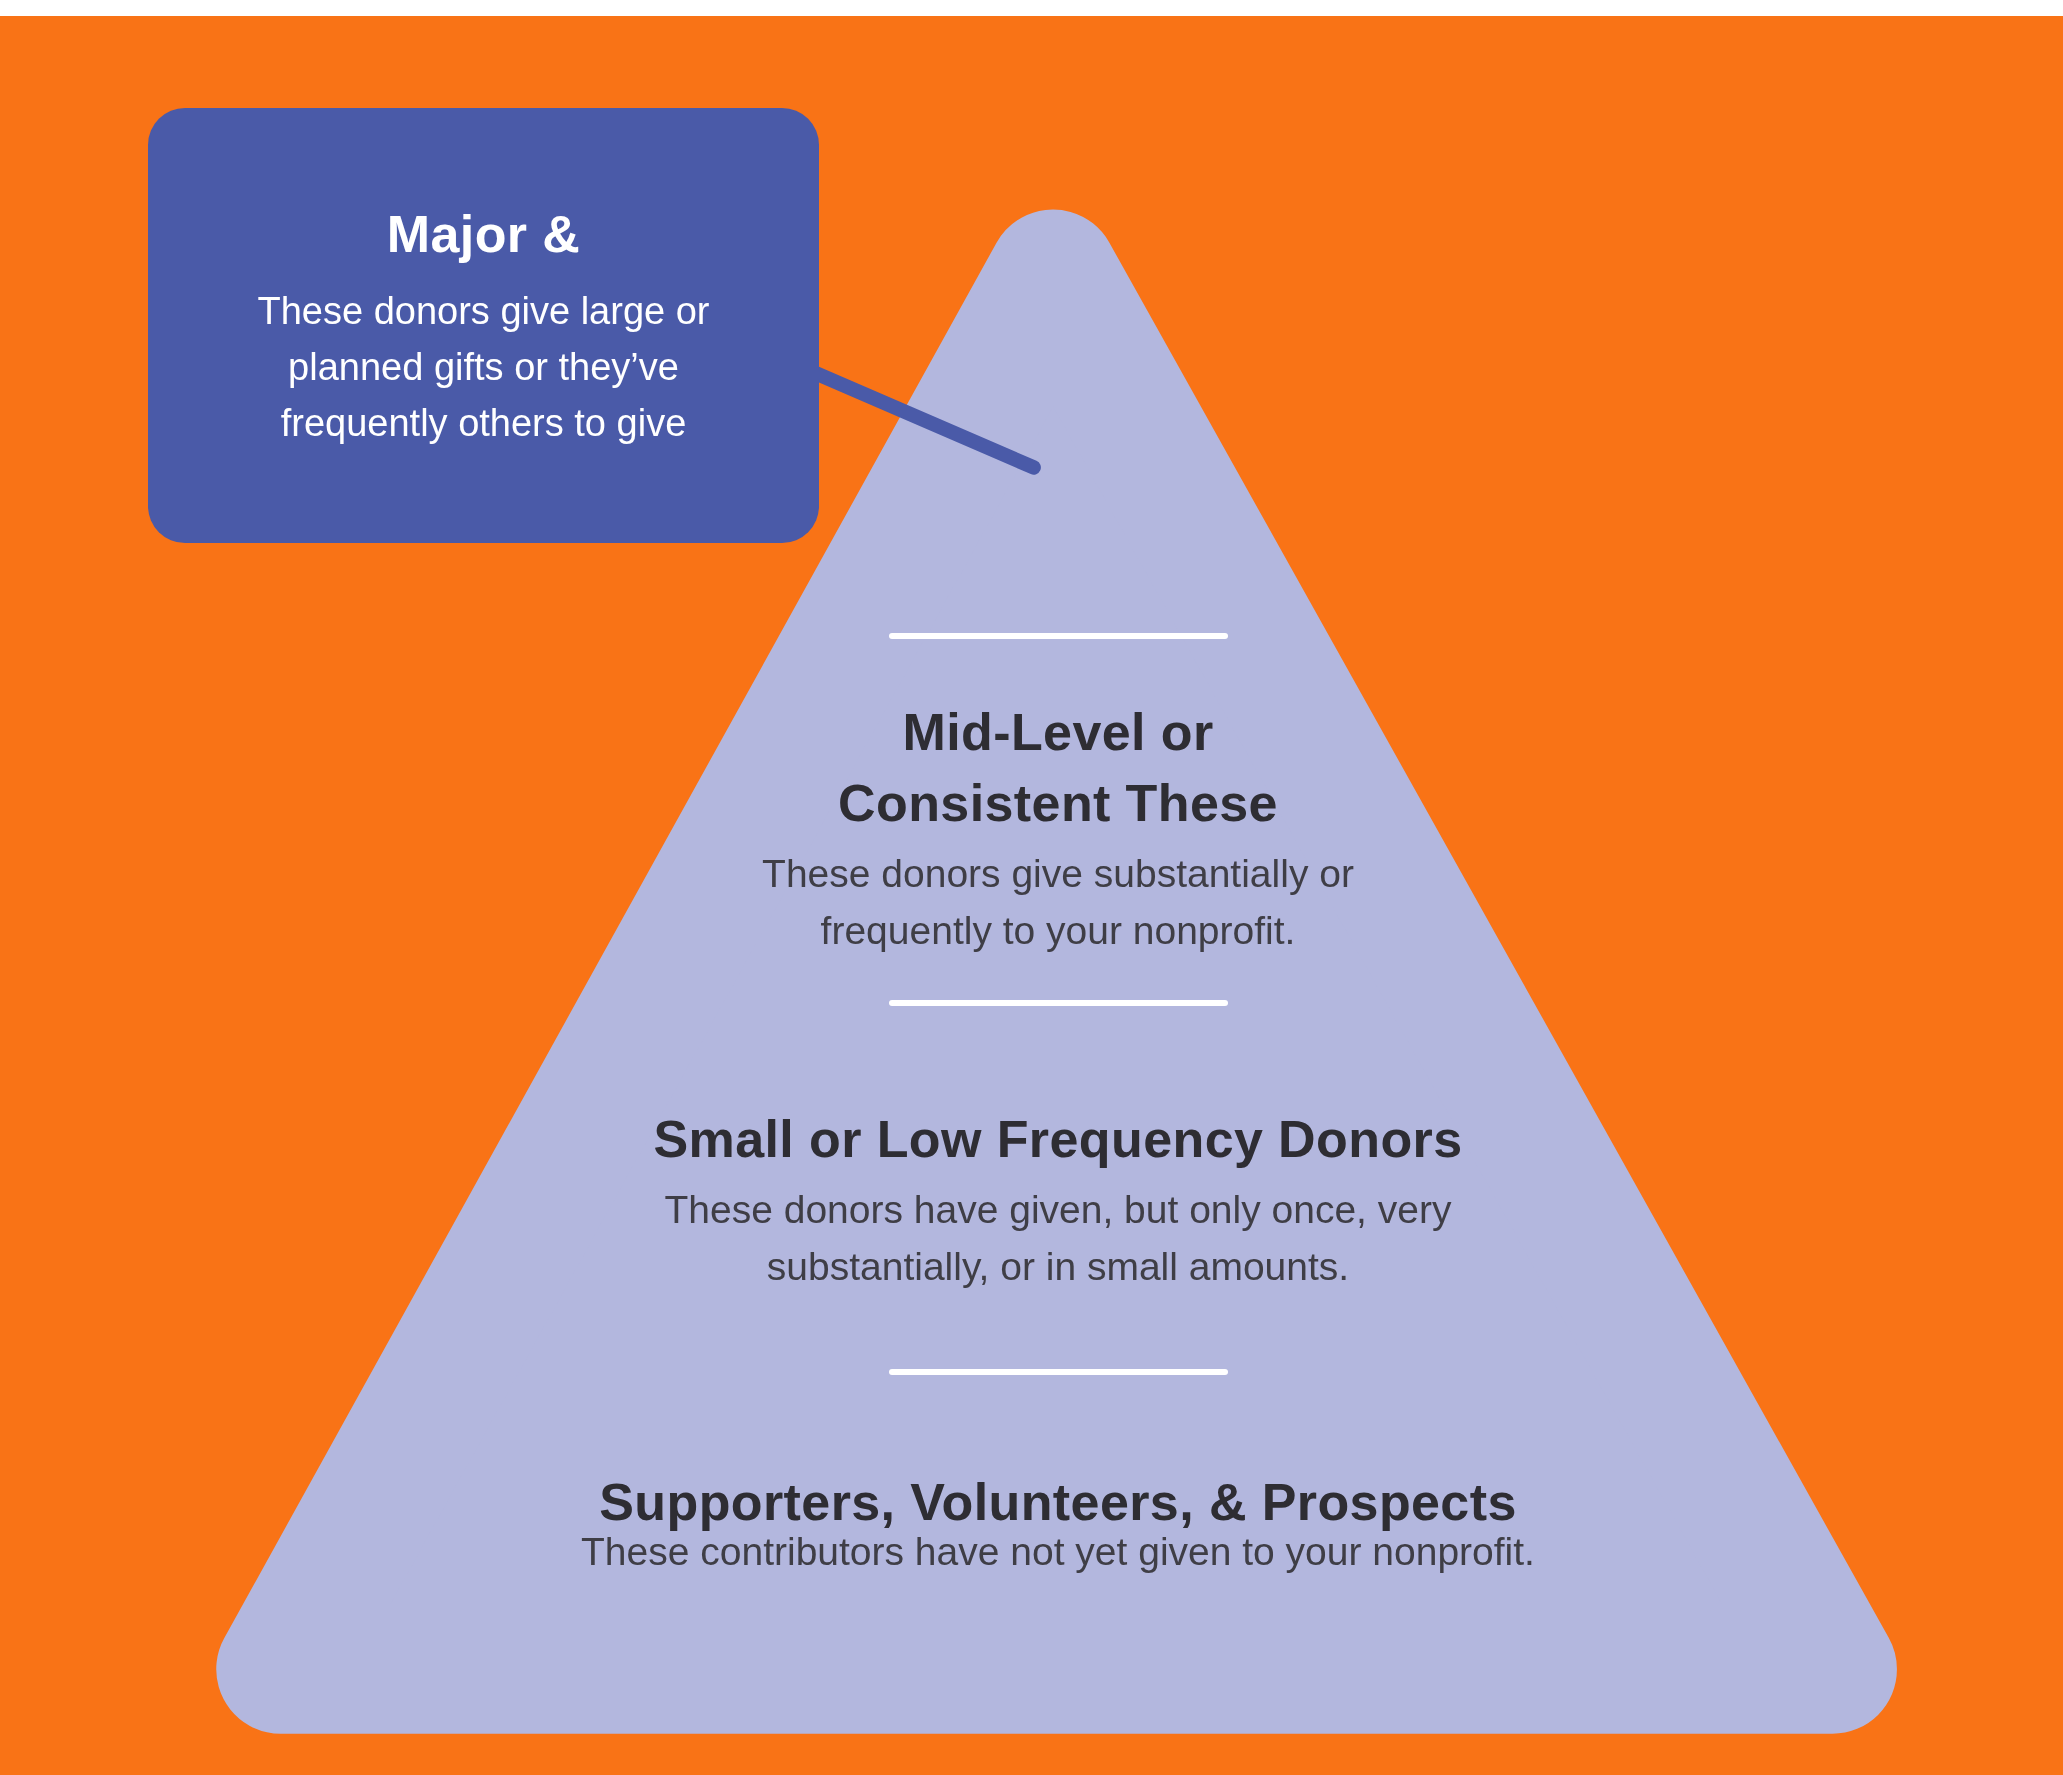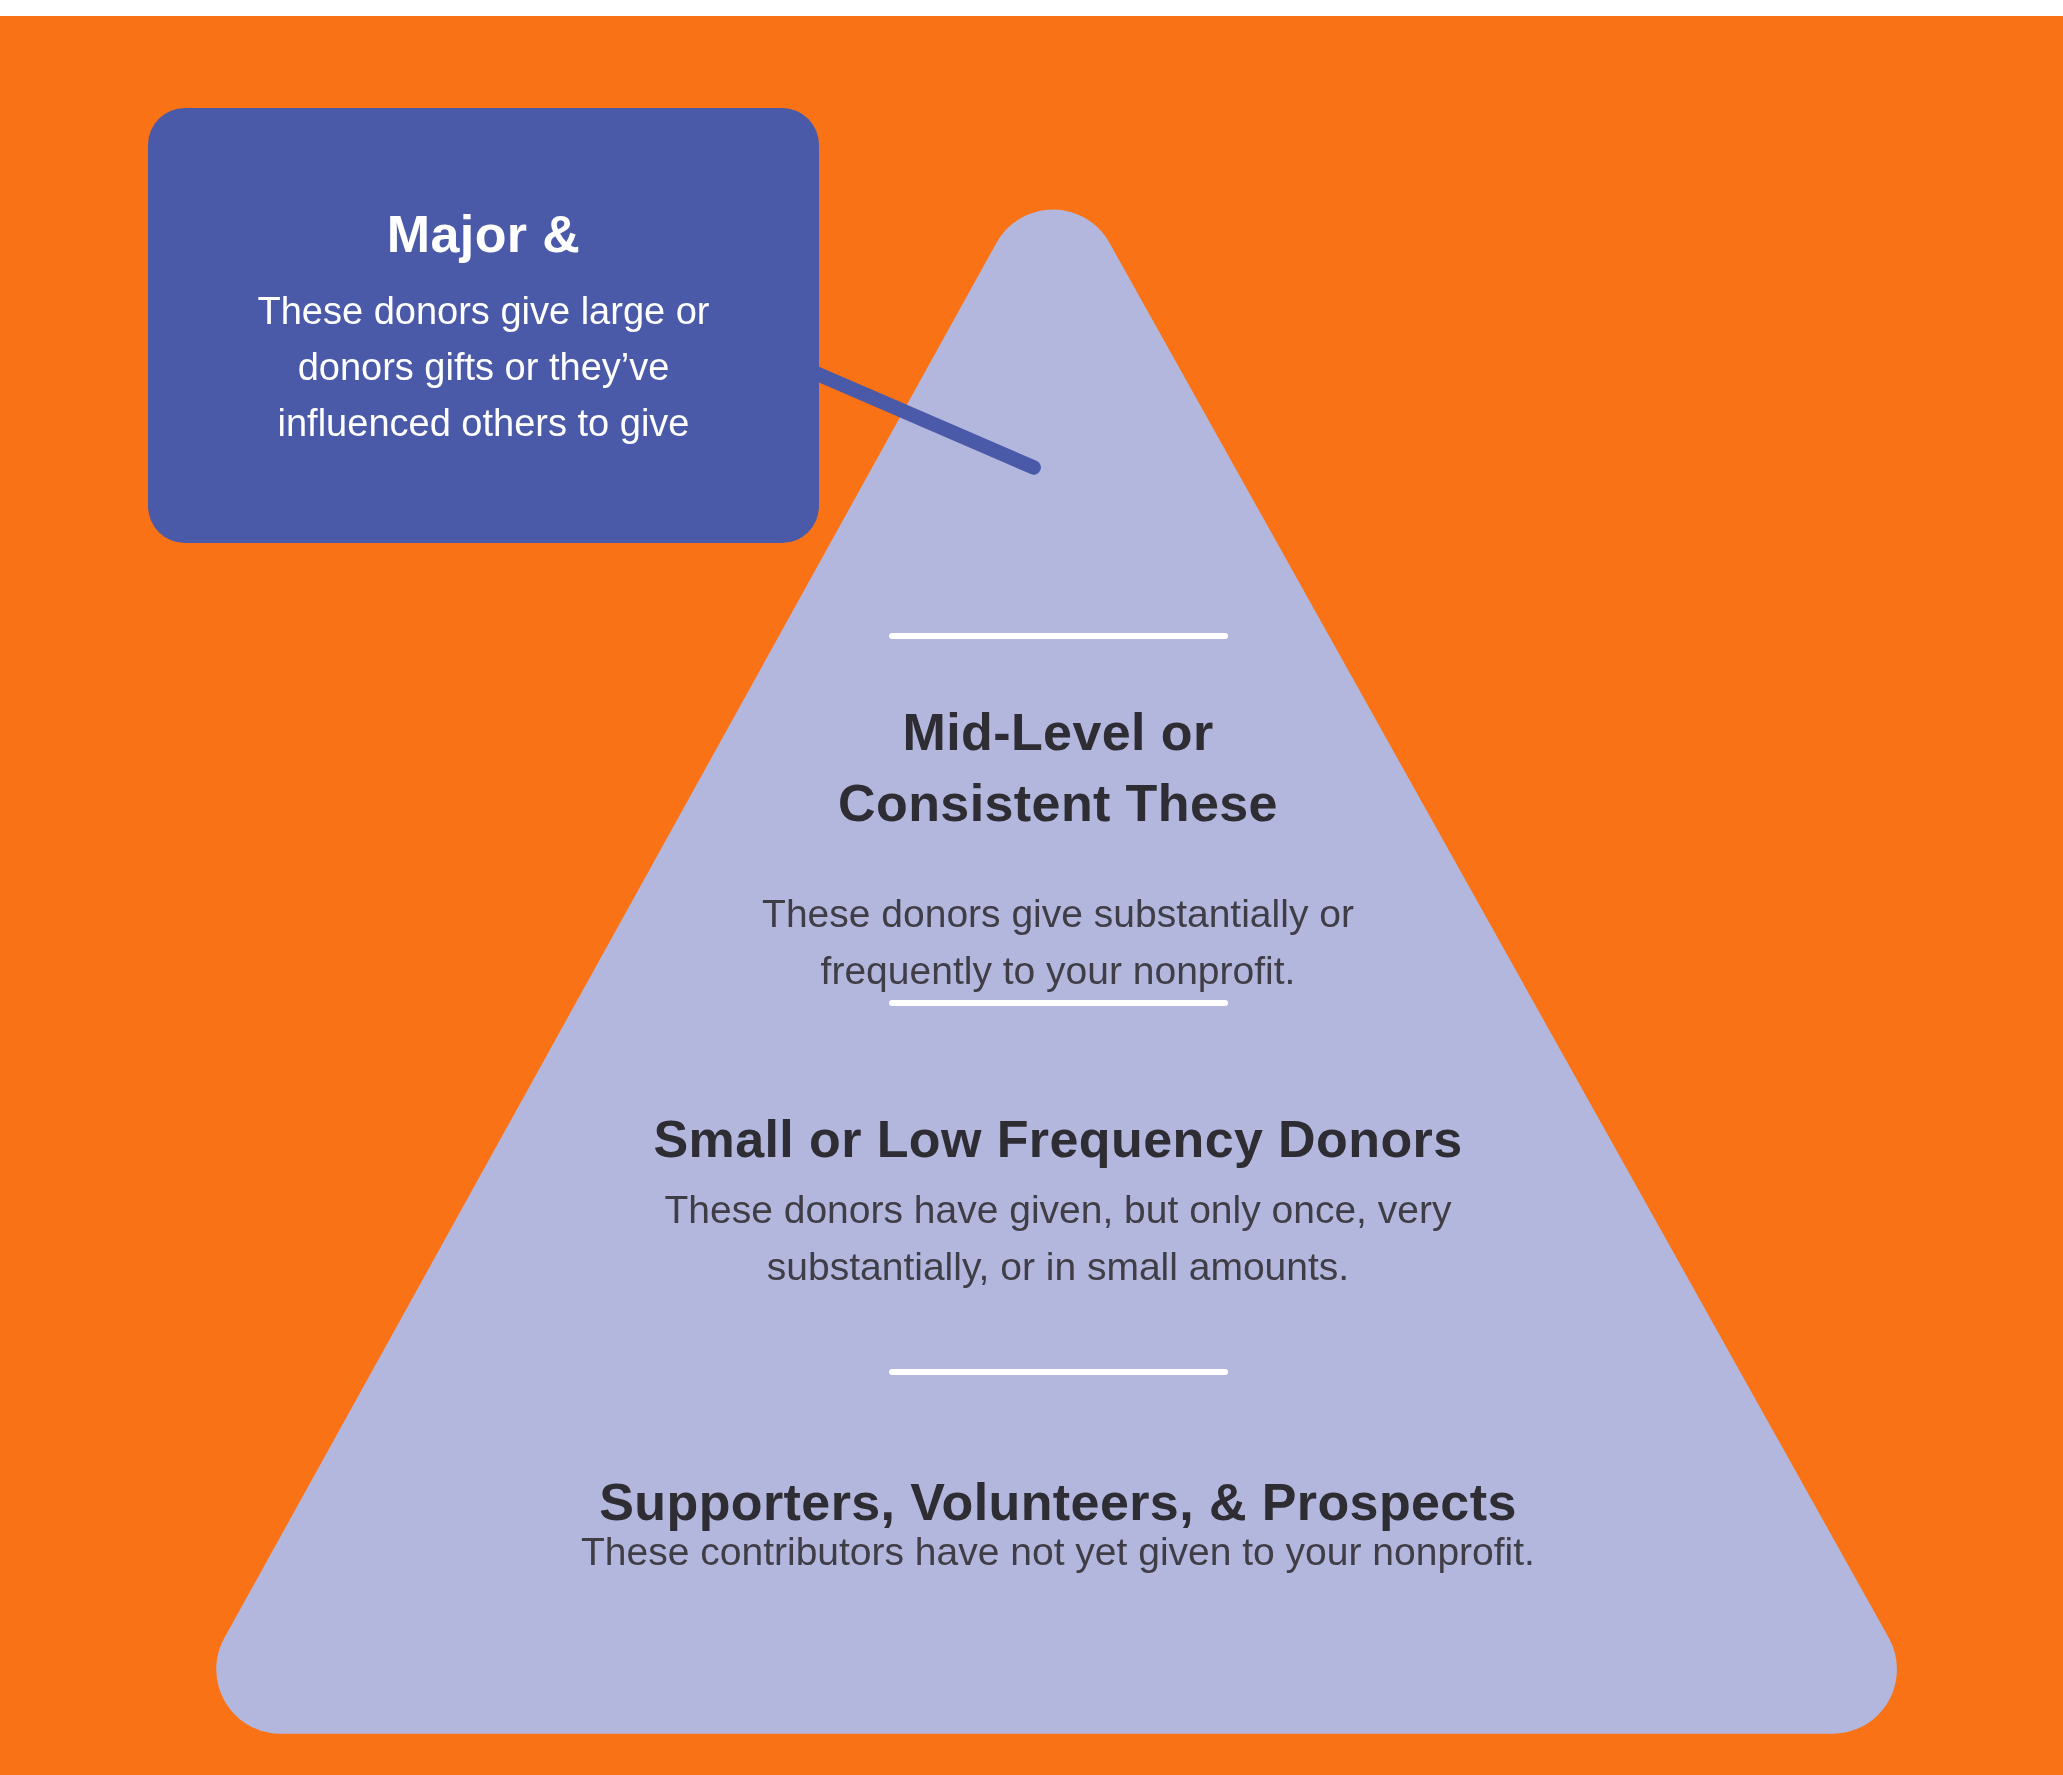--- a/index.html
+++ b/index.html
@@ -80,21 +80,21 @@
     transform: translateX(-50%);
     left: 1058px;
     text-align: center;
     color: #3f3e46;
     font-size: 39px;
     font-weight: 400;
     line-height: 1.46;
     z-index: 2;
   }
   #tier1-title { top: 681px; width: 597px; }
-  #tier1-desc  { top: 870px; width: 661px; }
+  #tier1-desc  { top: 830px; width: 661px; }
   #tier2-title { top: 1088px; width: 1129px; }
   #tier2-desc  { top: 1166px; width: 806px; }
   #tier3-title { top: 1451px; width: 1209px; }
   #tier3-desc  { top: 1508px; width: 1370px; }
   #divider1 { left: 889px; top: 617px; }
   #divider2 { left: 889px; top: 984px; }
   #divider3 { left: 889px; top: 1353px; }
 </style>
 </head>
 <body>
@@ -104,21 +104,21 @@
   <svg id="pyramid-svg" viewBox="0 0 2560 2202" xmlns="http://www.w3.org/2000/svg">
 
     <polygon points="1306,320 348,2051 2273,2051" fill="#b3b7de" stroke="#b3b7de" stroke-width="160" stroke-linejoin="round"></polygon>
     <line x1="1000" y1="438" x2="1282" y2="560" stroke="#4a5aa8" stroke-width="18" stroke-linecap="round"></line>
   </svg>
 
   <div class="callout-box">
     <div class="callout-title">
       <div>Major &amp;</div>
     </div>
-    <div class="callout-desc">These donors give large or donors gifts or they’ve influenced others to give</div>
+    <div class="callout-desc">These donors give large or planned gifts or they’ve frequently others to give</div>
   </div>
 
   <div id="divider1" class="divider"></div>
   <div id="tier1-title" class="tier-title">Mid-Level or Consistent These</div>
   <div id="tier1-desc" class="tier-desc">These donors give substantially or frequently to your nonprofit.</div>
 
   <div id="divider2" class="divider"></div>
   <div id="tier2-title" class="tier-title">Small or Low Frequency Donors</div>
   <div id="tier2-desc" class="tier-desc">These donors have given, but only once, very substantially, or in small amounts.</div>
 

